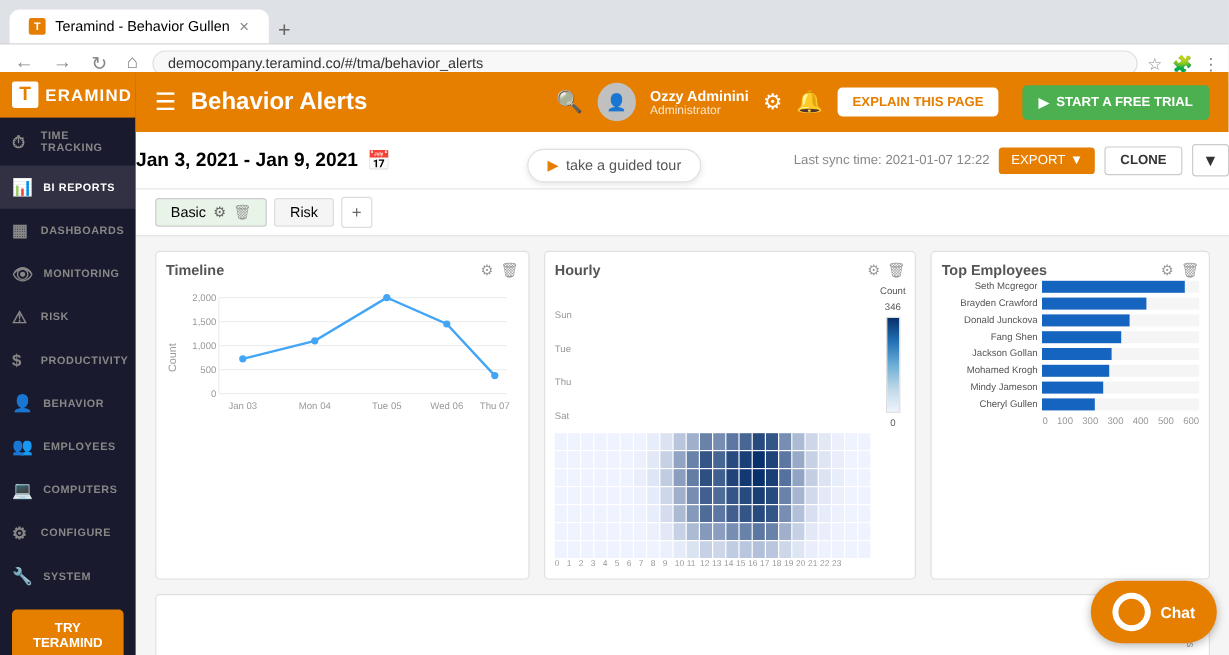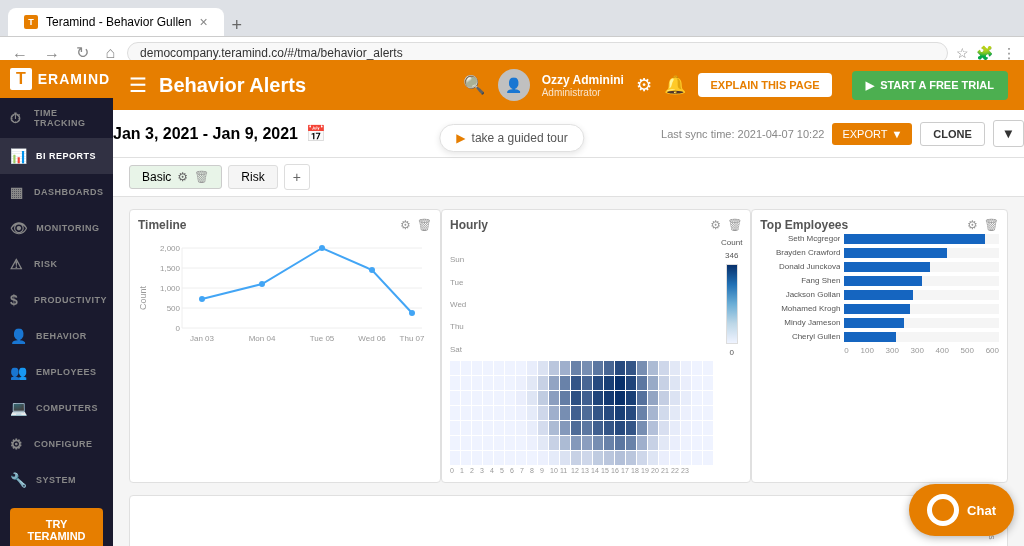--- a/index.html
+++ b/index.html
@@ -63,21 +63,21 @@
 
     
     .tabs-bar { background: #fff; padding: 6px 16px; display: flex; align-items: center; gap: 6px; border-bottom: 1px solid #e0e0e0; }
     .tab-item { padding: 4px 12px; border-radius: 3px; font-size: 12px; cursor: pointer; display: flex; align-items: center; gap: 6px; border: 1px solid #ddd; background: #f5f5f5; }
     .tab-item.active { background: #e8f4e8; border-color: #ccc; }
     .tab-icon { font-size: 12px; color: #666; }
     .tab-delete { color: #999; font-size: 12px; }
     .tab-add { background: none; border: 1px solid #ddd; padding: 4px 8px; border-radius: 3px; cursor: pointer; color: #666; font-size: 14px; }
 
     
-    .charts-section { display: flex; padding: 12px 16px; }
+    .charts-section { display: flex; gap: 12px; padding: 12px 16px; }
     .chart-card { background: #fff; border: 1px solid #e0e0e0; border-radius: 4px; flex: 1; padding: 8px; min-height: 150px; }
     .chart-header { display: flex; align-items: center; justify-content: space-between; margin-bottom: 6px; }
     .chart-title { font-size: 12px; color: #555; font-weight: bold; }
     .chart-icons { display: flex; gap: 6px; color: #999; font-size: 12px; }
 
     
     .table-section { margin: 0 16px 12px; background: #fff; border: 1px solid #e0e0e0; border-radius: 4px; }
     .table-header-bar { display: flex; align-items: center; justify-content: flex-end; padding: 6px 8px; border-bottom: 1px solid #e0e0e0; }
     .table-icons { display: flex; gap: 6px; color: #999; }
 
@@ -214,21 +214,21 @@
     </div>
 
     <div class="content">
 
       <div class="date-bar">
         <div class="date-range">
           <span>Jan 3, 2021 - Jan 9, 2021</span>
           <span class="cal-icon">📅</span>
         </div>
         <div class="date-actions">
-          <span class="sync-text">Last sync time: 2021-04-07 10:22</span>
+          <span class="sync-text">Last sync time: 2021-01-07 12:22</span>
           <button class="export-btn">
             <span>EXPORT</span>
             <span>▼</span>
           </button>
           <button class="clone-btn">CLONE</button>
           <button class="filter-btn">
             <span>▼</span>
           </button>
         </div>
       </div>
@@ -298,21 +298,20 @@
               <span>⚙</span>
               <span>🗑</span>
             </div>
           </div>
           <div style="display:flex; gap:8px;">
             <div>
               <div style="font-size:8px; color:#999; margin-bottom:2px;">&nbsp;</div>
               <div style="display: flex; flex-direction: column; justify-content: space-around; margin-right: 3px; height: 112px;">
                   <span style="font-size: 8px; color: rgb(153, 153, 153); line-height: 14px;">Sun</span>
                   <span style="font-size: 8px; color: rgb(153, 153, 153); line-height: 14px;">Tue</span>
-                  <span style="font-size: 8px; color: rgb(153, 153, 153); line-height: 14px;">Wed</span>
                   <span style="font-size: 8px; color: rgb(153, 153, 153); line-height: 14px;">Thu</span>
                   <span style="font-size: 8px; color: rgb(153, 153, 153); line-height: 14px;">Sat</span>
                 </div>
                 <div id="heatmap-container" style="display:grid; grid-template-rows: repeat(7, 14px); grid-template-columns: repeat(24, 10px); gap:1px;">
               <div style="width: 10px; height: 14px; background: rgb(239, 243, 255); grid-area: 1 / 1;"></div>
                   <div style="width: 10px; height: 14px; background: rgb(239, 243, 255); grid-area: 1 / 2;"></div>
                   <div style="width: 10px; height: 14px; background: rgb(239, 243, 255); grid-area: 1 / 3;"></div>
                   <div style="width: 10px; height: 14px; background: rgb(239, 243, 255); grid-area: 1 / 4;"></div>
                   <div style="width: 10px; height: 14px; background: rgb(239, 243, 255); grid-area: 1 / 5;"></div>
                   <div style="width: 10px; height: 14px; background: rgb(239, 243, 255); grid-area: 1 / 6;"></div>

